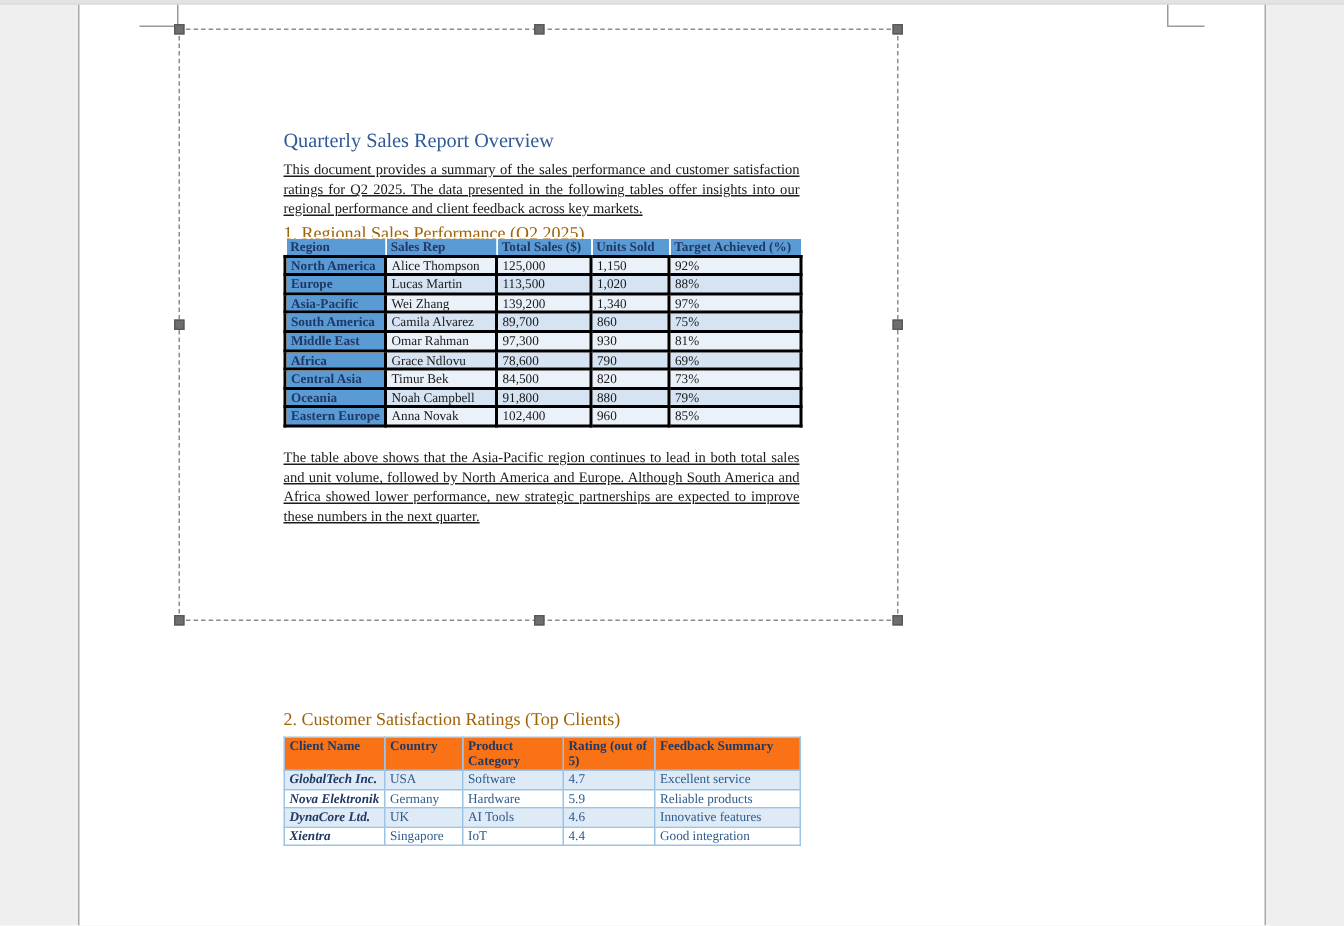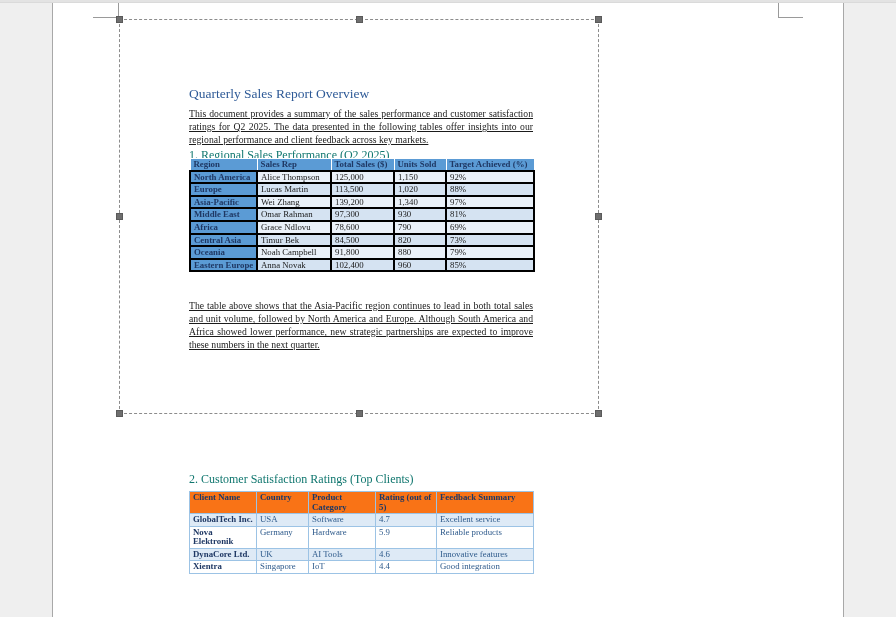--- a/index.html
+++ b/index.html
@@ -38,21 +38,21 @@
     font-size:13.5px; color:#2e5a97; z-index:2;
   }
   .body-text {
     position:absolute; left:189px; width:344px;
     font-size:9.7px; line-height:13px; color:#1b1b1b; text-align:justify; z-index:2;text-decoration:underline;
   }
   .para-intro    { top:107px; }
   .para-analysis { top:299px; }
   .sec-heading {
     position:absolute; left:189px; width:360px;
-    font-size:12px; color:#0f766e; z-index:2;
+    font-size:12px; color:#a16207; z-index:2;
   }
   .head-1 { top:148px; }
   .head-2 { top:472px; }
 
   table { position:absolute; left:189px; width:344px; border-collapse:collapse; table-layout:fixed; z-index:2; }
   .t1 { top:158px; font-size:8.8px; }
   .t2 { top:491px; font-size:8.8px; }
   td, th { vertical-align:top; text-align:left; font-weight:normal; }
 
   
@@ -65,21 +65,21 @@
   .t1 td:first-child { background:#5b9bd5; color:#1f3864; font-weight:bold; }
   .t1 tbody tr:nth-child(odd)  td:not(:first-child) { background:#eaf1f9; }
   .t1 tbody tr:nth-child(even) td:not(:first-child) { background:#d5e3f2; }
 
   
   .t2 th {
     background:#f97316; color:#1f3864; font-weight:bold;
     border:1px solid #9cc3e5; padding:1px 3px; line-height:9.5px;
   }
   .t2 td { border:1px solid #9cc3e5; padding:1px 3px; line-height:9.5px; color:#2f5b8c; }
-  .t2 td:first-child { color:#1f3864; font-weight:bold; }
+  .t2 td:first-child { color:#1f3864; font-weight:bold;font-style:italic; }
   .t2 tbody tr:nth-child(odd) td { background:#deeaf6; }
   .t2 tbody tr:nth-child(even) td { background:#ffffff; }
 </style>
 </head>
 <body>
 
 <div class="top-strip"></div>
 
 <div class="page"></div>
 
@@ -127,20 +127,27 @@
         <td>88%</td>
       </tr>
       <tr>
         <td>Asia-Pacific</td>
         <td>Wei Zhang</td>
         <td>139,200</td>
         <td>1,340</td>
         <td>97%</td>
       </tr>
       <tr>
+        <td>South America</td>
+        <td>Camila Alvarez</td>
+        <td>89,700</td>
+        <td>860</td>
+        <td>75%</td>
+      </tr>
+      <tr>
         <td>Middle East</td>
         <td>Omar Rahman</td>
         <td>97,300</td>
         <td>930</td>
         <td>81%</td>
       </tr>
       <tr>
         <td>Africa</td>
         <td>Grace Ndlovu</td>
         <td>78,600</td>

